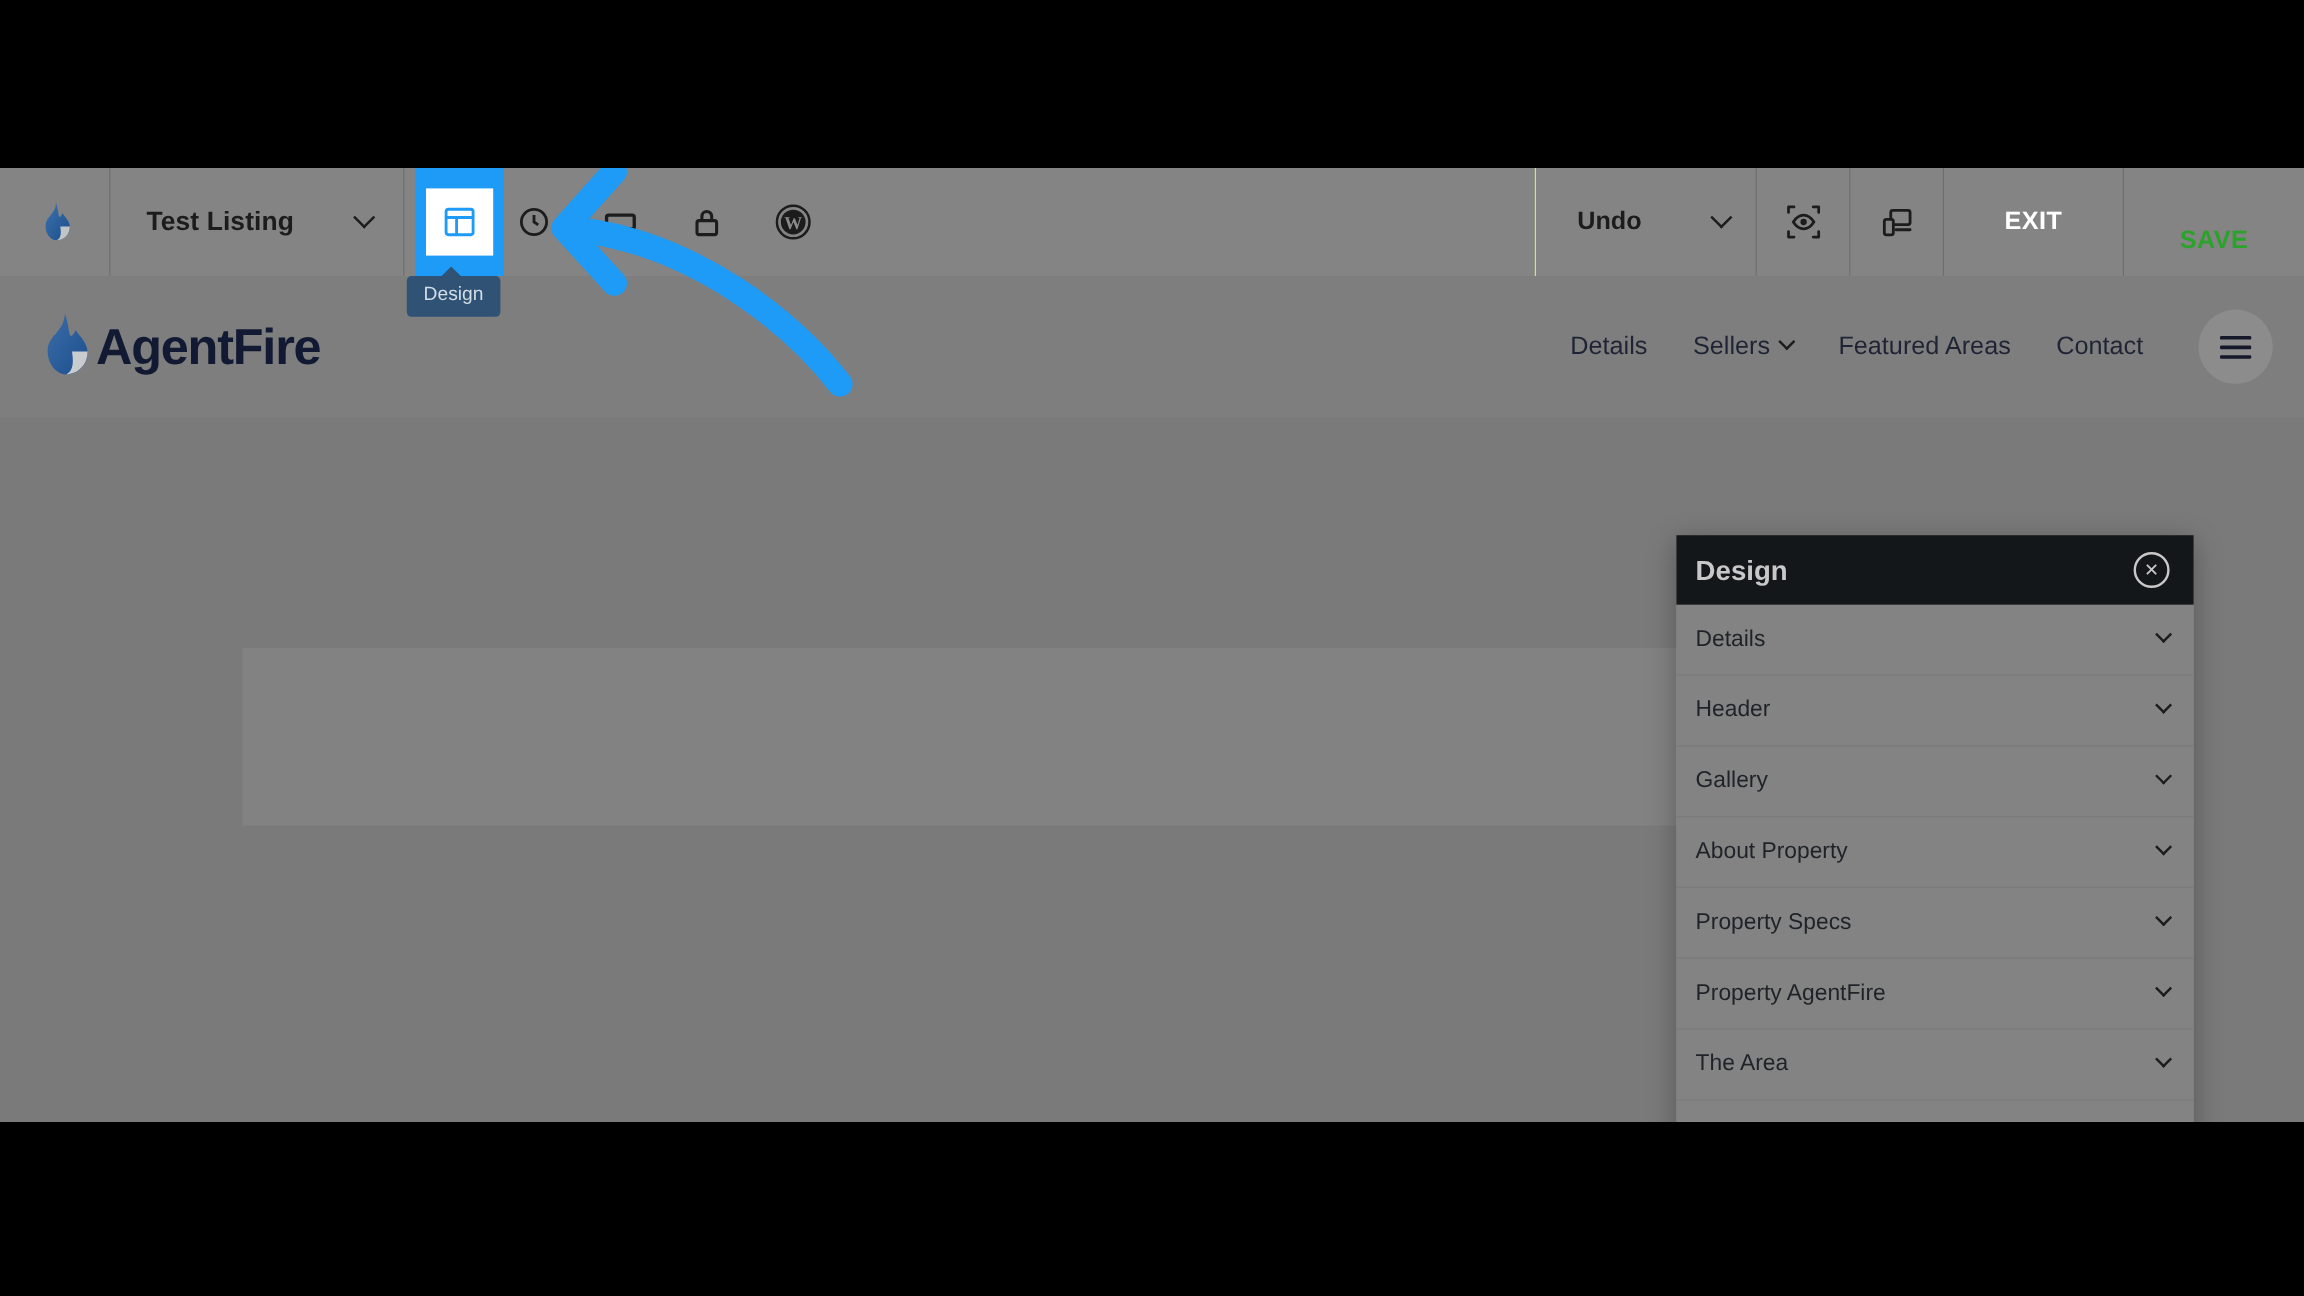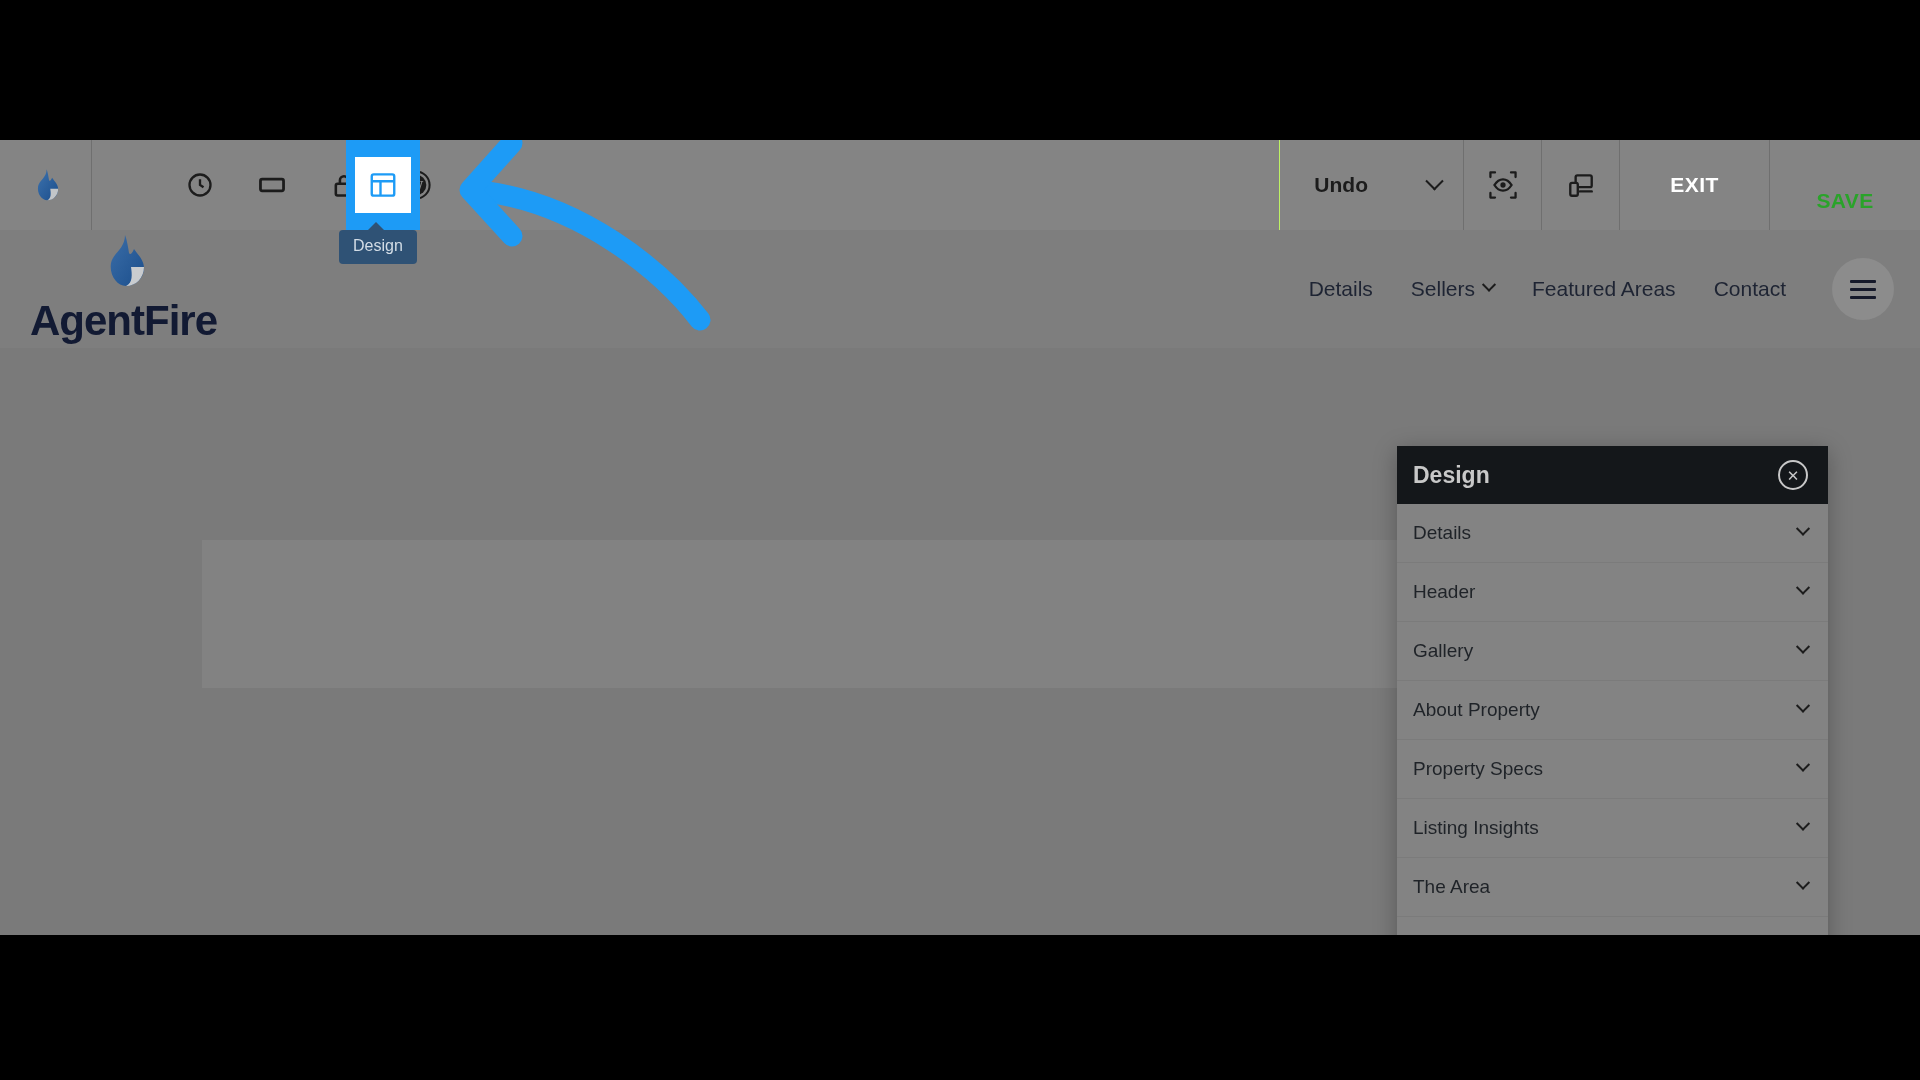--- a/index.html
+++ b/index.html
@@ -53,21 +53,21 @@
     padding: 7px 14px 9px; border-radius: 4px; white-space: nowrap;
   }
   .design-tip::before {
     content: ""; position: absolute; top: -8px; left: 28px;
     border-left: 9px solid transparent; border-right: 9px solid transparent;
     border-bottom: 9px solid #2f5275;
   }
 
   
   .site-header { position: absolute; left: 0; top: 90px; width: 1920px; height: 118px; background: #7e7e7e; display: flex; align-items: center; z-index: 10; }
-  .brand { display: flex; align-items: center; gap: 4px; margin-left: 30px; flex-direction: column; }
+  .brand { display: flex; align-items: center; gap: 4px; margin-left: 30px; }
   .brand-name { font-size: 42px; font-weight: bold; color: #121a33; letter-spacing: -1px; }
   .site-nav { margin-left: auto; display: flex; align-items: center; gap: 38px; margin-right: 26px; }
   .nav-item { font-size: 21px; color: #1e2433; display: flex; align-items: center; gap: 9px; cursor: pointer; white-space: nowrap; }
   .burger-wrap { width: 62px; height: 62px; border-radius: 50%; background: #8c8c8c; display: flex; align-items: center; justify-content: center; cursor: pointer; margin-left: 8px; }
   .burger span { display: block; width: 26px; height: 3px; background: #15192a; margin: 5px 0; border-radius: 1px; }
 
   
   .content-block { position: absolute; left: 202px; top: 400px; width: 1520px; height: 148px; background: #828282; z-index: 5; }
 
   
@@ -140,20 +140,24 @@
             <linearGradient id="fl3" x1="0" y1="0" x2="1" y2="1">
               <stop offset="0" stop-color="#3d72ad"></stop>
                 <stop offset="1" stop-color="#1b4e8c"></stop>
             </linearGradient>
           </defs>
           <path d="M24 2 C24 16 12 20 10 30 C8 42 16 53 25 53 C35 53 43 45 43 35 C43 27 37 22 33 16 C31 21 29 22 28 20 C27 14 26 7 24 2 Z" fill="url(#fl3)"></path>
           <path d="M30 34 L43 34 C43 45 35 53 25 53 C32 50 31 41 30 34 Z" fill="#c2c5c8"></path>
         </svg>
       </div>
 
+      <div class="tb-cell tb-title tb-divider">
+        <span class="tb-title-text">Test Listing</span>
+        <i class="chev"></i>
+      </div>
 
       <div class="tb-cell tb-icon"></div>
 
       <div class="tb-cell tb-icon">
         <svg width="28" height="28" viewBox="0 0 24 24" fill="none" stroke="#1c1c1c" stroke-width="2">
           <circle cx="12" cy="12" r="9"></circle>
             <path d="M12 7 L12 12 L15 14"></path>
         </svg>
       </div>
 
@@ -235,21 +239,21 @@
         </div>
         <div class="acc-row">
           <span class="acc-label">About Property</span>
           <i class="chev chev-sm acc-chev"></i>
         </div>
         <div class="acc-row">
           <span class="acc-label">Property Specs</span>
           <i class="chev chev-sm acc-chev"></i>
         </div>
         <div class="acc-row">
-          <span class="acc-label">Listing Insights</span>
+          <span class="acc-label">Property AgentFire</span>
           <i class="chev chev-sm acc-chev"></i>
         </div>
         <div class="acc-row">
           <span class="acc-label">The Area</span>
           <i class="chev chev-sm acc-chev"></i>
         </div>
         <div class="acc-row">
 
           <i class="chev chev-sm acc-chev"></i>
         </div>

